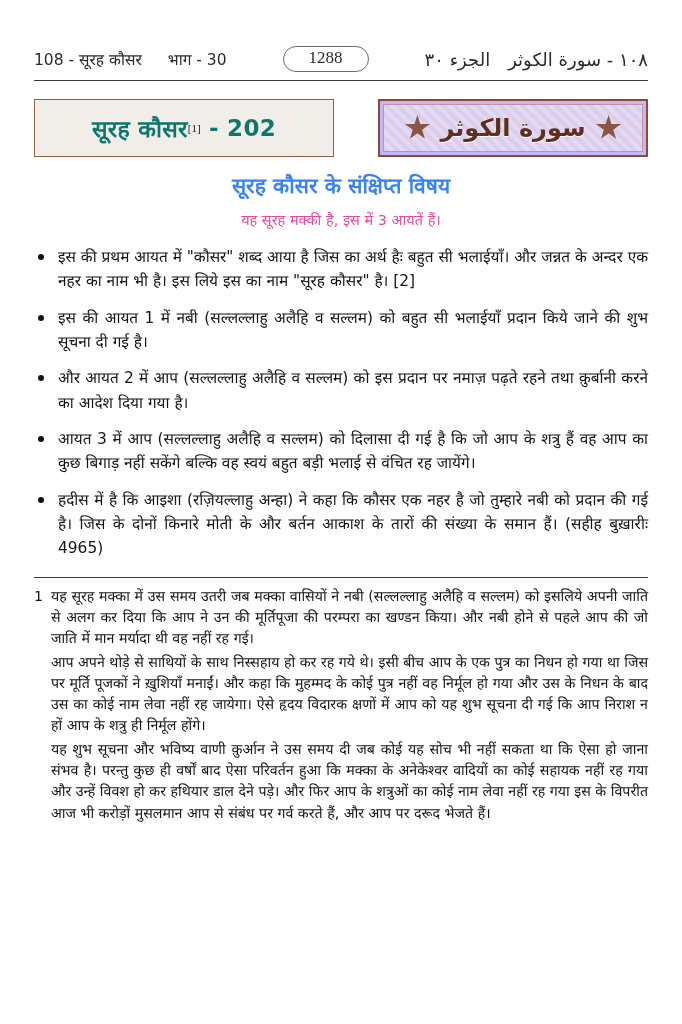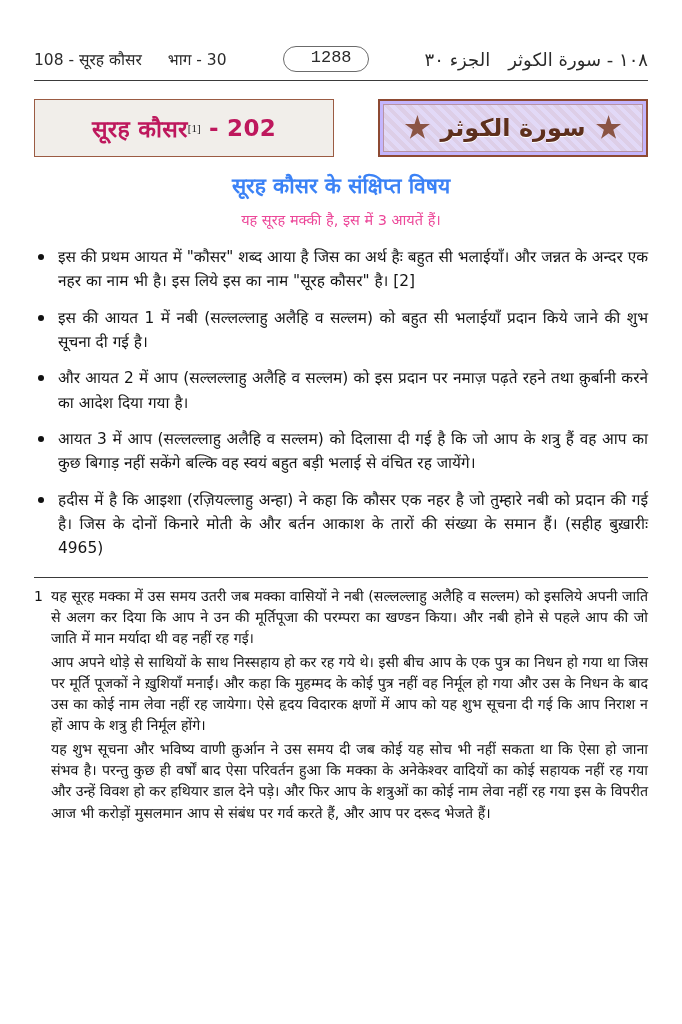--- a/index.html
+++ b/index.html
@@ -48,24 +48,24 @@
   .hdr-text { font-size: 15.5px; }
   .hdr-arabic {
     font-family: "DejaVu Sans", sans-serif;
     font-size: 18px;
   }
   .page-num-box {
     border: 1px solid #6b6b6b;
     border-radius: 14px 14px 14px 14px;
     padding: 2px 16px 3px 16px;
     font-size: 17px;
-    font-family: Liberation Mono, monospace;
+    font-family: Liberation Serif, serif;
     line-height: 1.1;
     min-width: 52px;
-    text-align: right;
+    text-align: center;
   }
   .header-rule {
     border: none;
     border-top: 1.2px solid #3a3a3a;
     margin: 4px 0 0 0;
   }
 
   
   .title-row {
     display: flex;
@@ -81,21 +81,21 @@
     display: flex;
     align-items: center;
     justify-content: center;
     padding: 12px 10px;
     box-sizing: border-box;
   }
   .surah-title-text {
     font-family: "DejaVu Sans", sans-serif;
     font-size: 23px;
     font-weight: bold;
-    color: #be185d;
+    color: #0f766e;
     letter-spacing: 0.3px;
   }
   .sup {
     font-size: 11px;
     vertical-align: super;
   }
   .arabic-ornament-box {
     flex: 0 0 270px;
     border: 2px solid #8d4a33;
     background: #c4b5fd;

